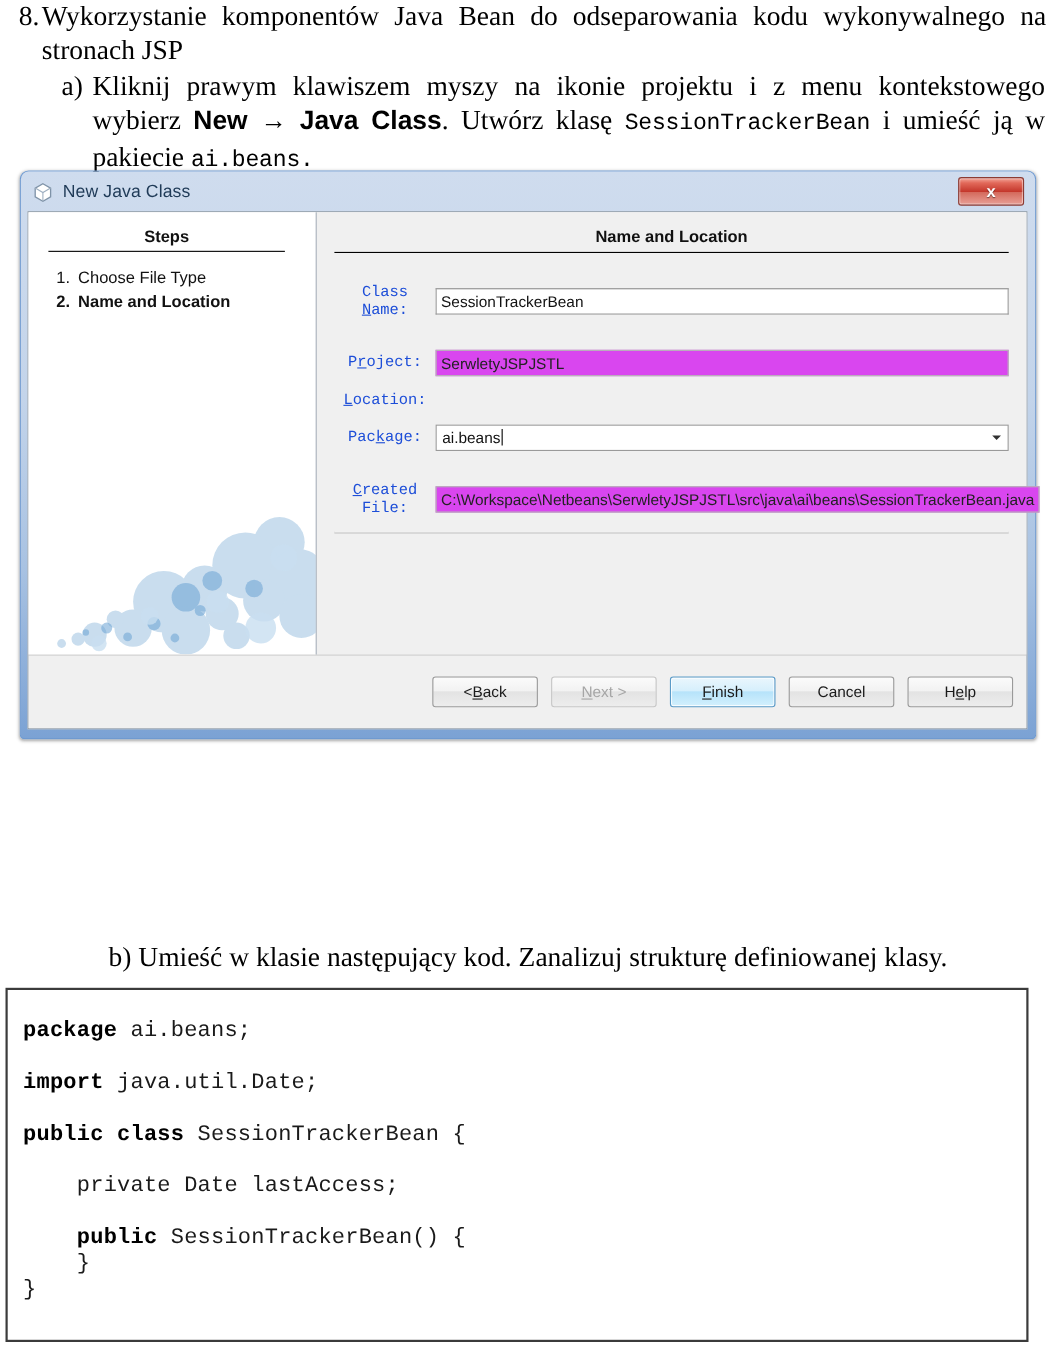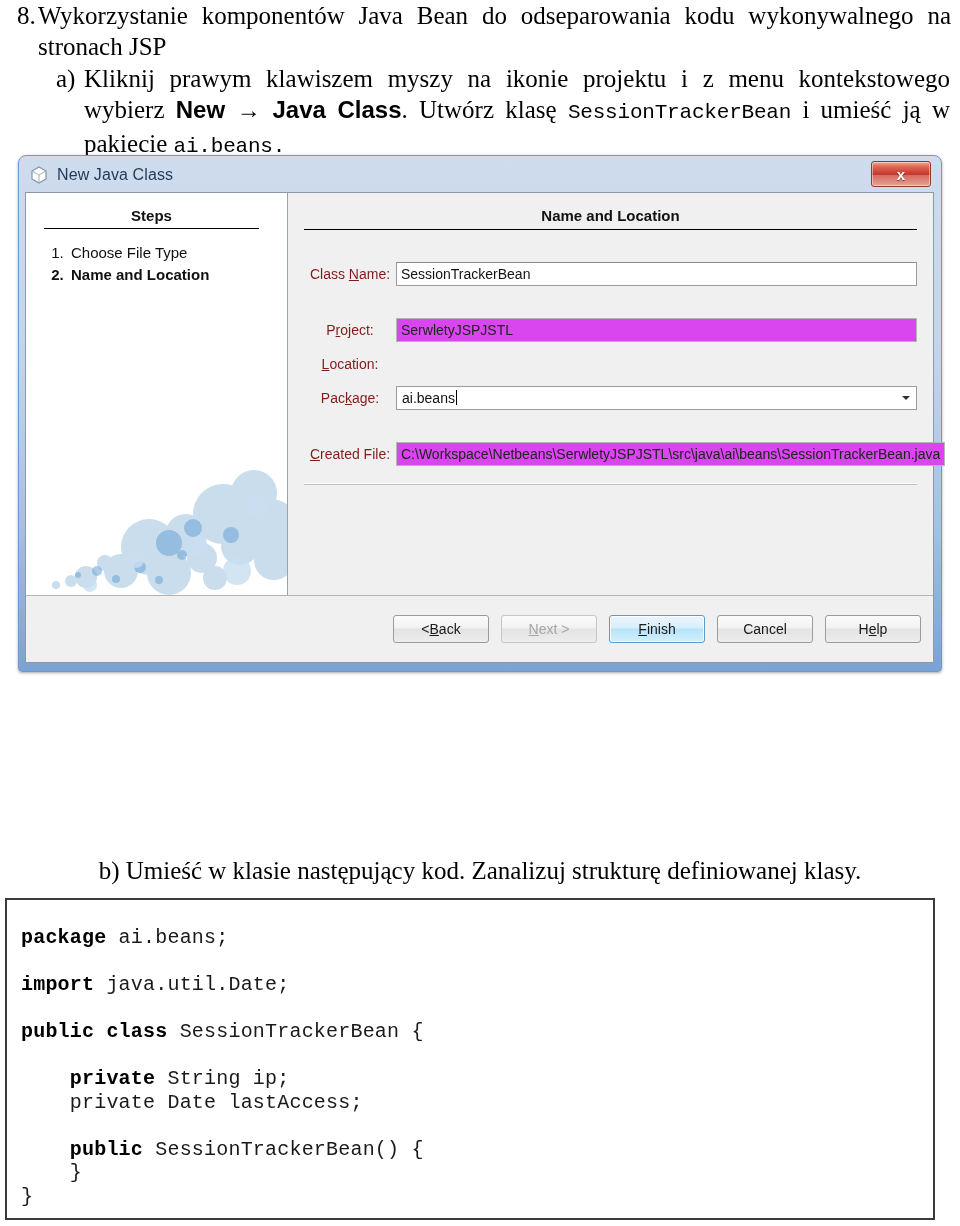--- a/index.html
+++ b/index.html
@@ -214,23 +214,23 @@
     border-bottom: 1px solid #000;
   }
   .field-row {
     display: flex;
     align-items: center;
     height: 25px;
   }
   .field-label {
     width: 92px;
     flex: none;
-    font-family: Liberation Sans, sans-serif;
+    font-family: Liberation Mono, monospace;
     font-size: 14px;
-    color: #7f1d1d;
+    color: #1d4ed8;
   }
   .field-label .uk { text-decoration: underline; }
   .txt-input {
     flex: 1;
     height: 24px;
     background: #ffffff;
     border: 1px solid #9a9a9a;
     border-top-color: #8a8a8a;
     box-sizing: border-box;
     display: flex;
@@ -534,19 +534,18 @@
 
 <div class="subcap">b) Umieść w klasie następujący kod. Zanalizuj strukturę definiowanej klasy.</div>
 
 <div id="code-block">
   <div class="code-line"><b>package</b><span> ai.beans;</span></div>
   <div class="code-gap"></div>
   <div class="code-line"><b>import</b><span> java.util.Date;</span></div>
   <div class="code-gap"></div>
   <div class="code-line"><b>public class</b><span> SessionTrackerBean {</span></div>
   <div class="code-gap"></div>
-  <div class="code-line"><b>    private</b><span> String ip;</span></div>
   <div class="code-line"><span>    private Date lastAccess;</span></div>
   <div class="code-gap"></div>
   <div class="code-line"><b>    public</b><span> SessionTrackerBean() {</span></div>
   <div class="code-line"><span>    }</span></div>
   <div class="code-line"><span>}</span></div>
 </div>
 
 </body></html>

